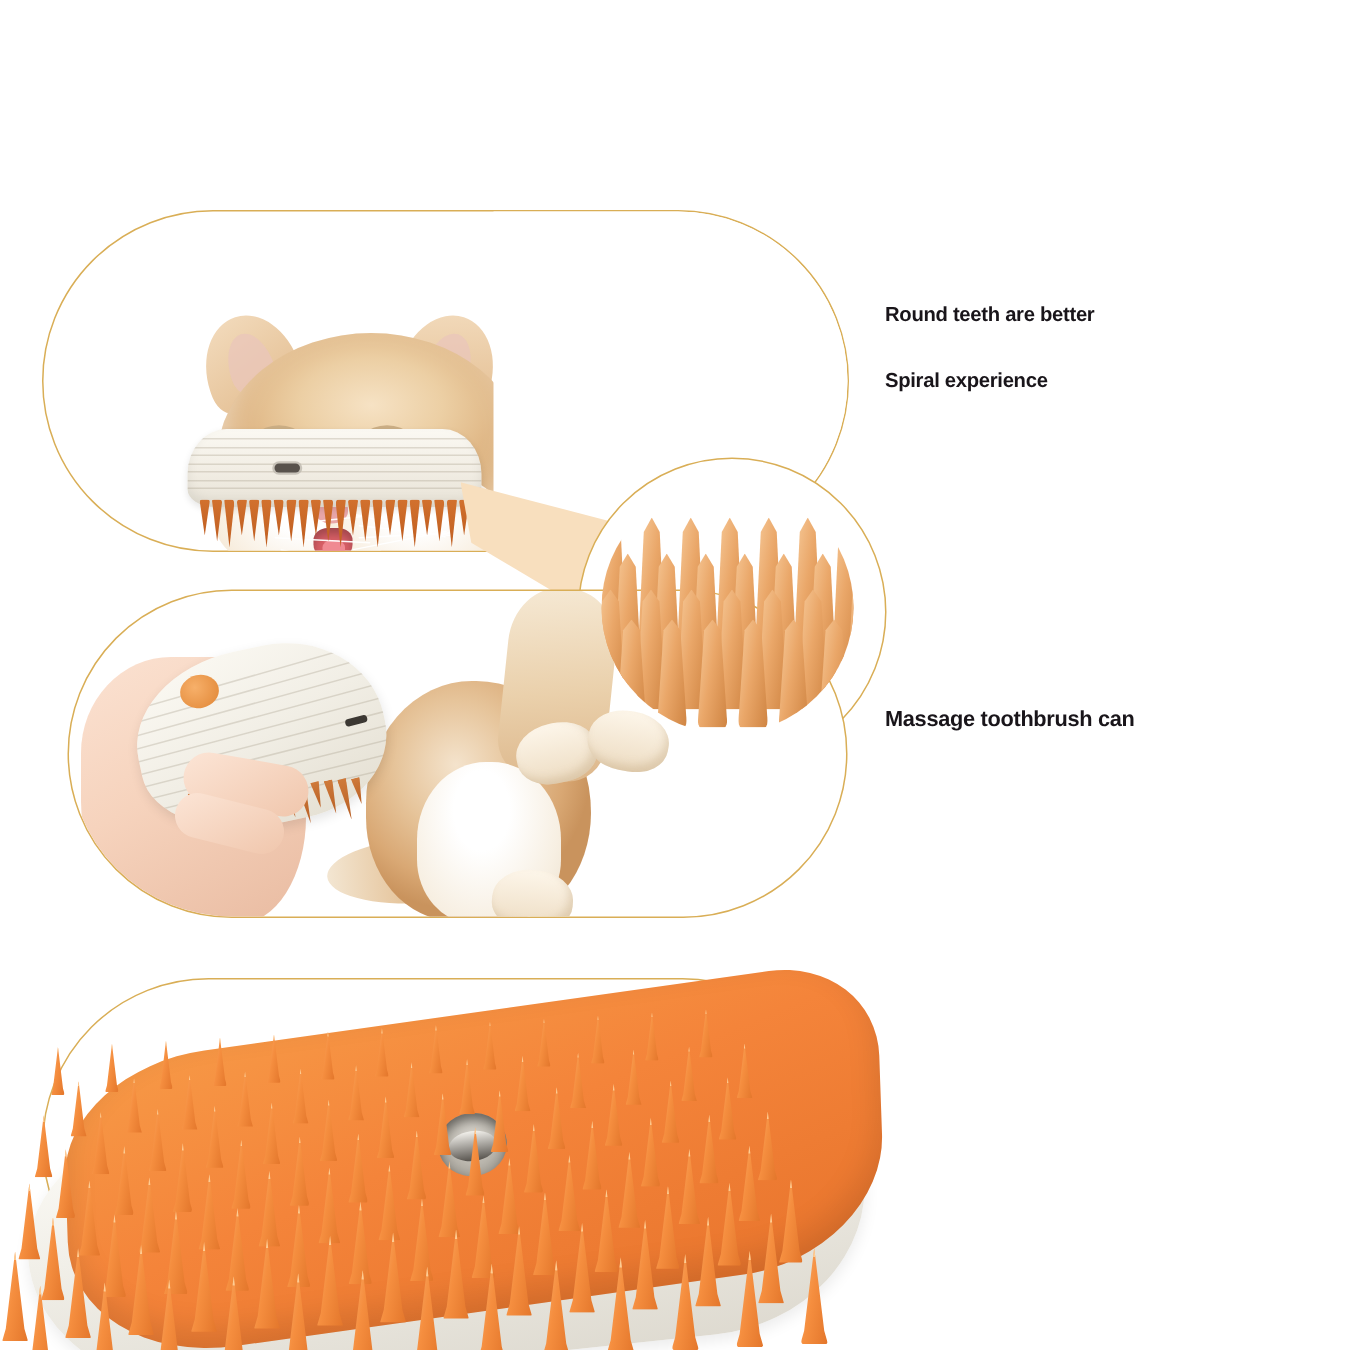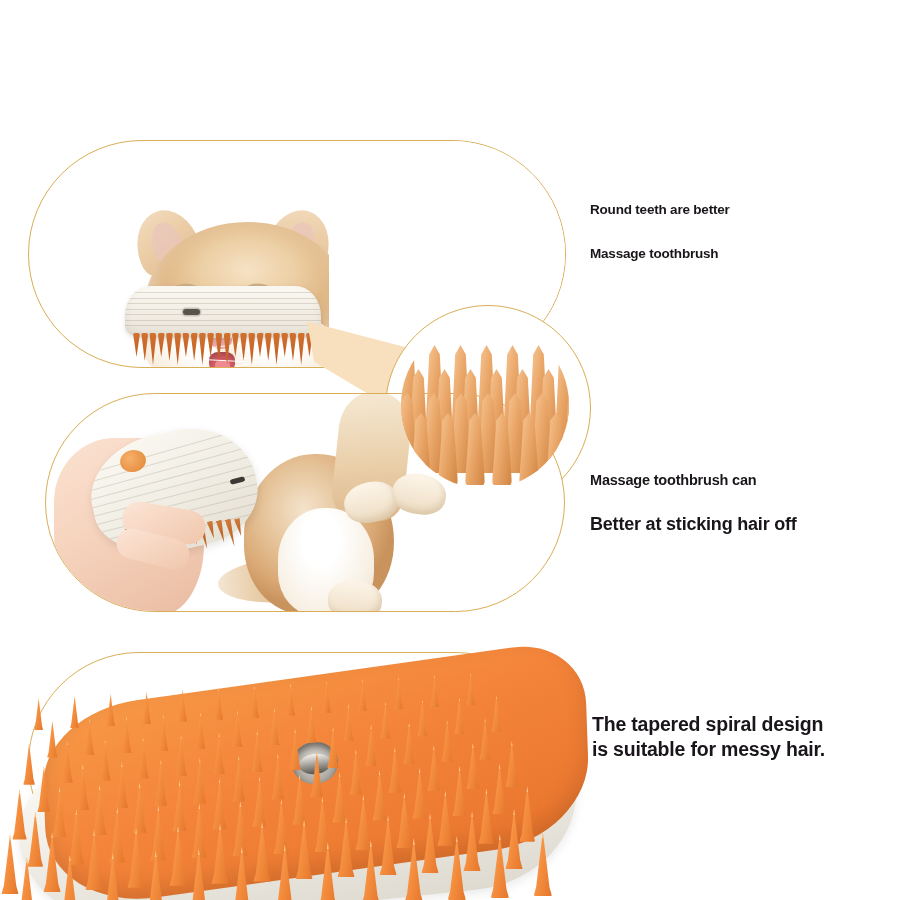--- a/index.html
+++ b/index.html
@@ -534,21 +534,21 @@
           <div style="position: absolute; left: 43px; top: 78px; width: 20px; height: 72px; z-index: 6; background: linear-gradient(100deg, rgb(247, 203, 155) 0%, rgb(234, 167, 105) 46%, rgb(207, 132, 66) 100%); clip-path: polygon(50% 0px, 78% 10%, 100% 100%, 0px 100%, 22% 10%); border-radius: 34% 34% 10% 10%;"></div>
           <div style="position: absolute; left: 70px; top: 78px; width: 20px; height: 72px; z-index: 6; background: linear-gradient(100deg, rgb(247, 203, 155) 0%, rgb(234, 167, 105) 46%, rgb(207, 132, 66) 100%); clip-path: polygon(50% 0px, 78% 10%, 100% 100%, 0px 100%, 22% 10%); border-radius: 34% 34% 10% 10%;"></div>
           <div style="position: absolute; left: 97px; top: 78px; width: 20px; height: 72px; z-index: 6; background: linear-gradient(100deg, rgb(247, 203, 155) 0%, rgb(234, 167, 105) 46%, rgb(207, 132, 66) 100%); clip-path: polygon(50% 0px, 78% 10%, 100% 100%, 0px 100%, 22% 10%); border-radius: 34% 34% 10% 10%;"></div>
           <div style="position: absolute; left: 124px; top: 78px; width: 20px; height: 72px; z-index: 6; background: linear-gradient(100deg, rgb(247, 203, 155) 0%, rgb(234, 167, 105) 46%, rgb(207, 132, 66) 100%); clip-path: polygon(50% 0px, 78% 10%, 100% 100%, 0px 100%, 22% 10%); border-radius: 34% 34% 10% 10%;"></div>
           <div style="position: absolute; left: 151px; top: 78px; width: 20px; height: 72px; z-index: 6; background: linear-gradient(100deg, rgb(247, 203, 155) 0%, rgb(234, 167, 105) 46%, rgb(207, 132, 66) 100%); clip-path: polygon(50% 0px, 78% 10%, 100% 100%, 0px 100%, 22% 10%); border-radius: 34% 34% 10% 10%;"></div>
         </div>
     </div>
   </div>
 
   <div class="caption" id="cap1a">Round teeth are better</div>
-  <div class="caption" id="cap1b">Massage toothbrush</div>
+  <div class="caption" id="cap1b">Spiral experience</div>
 
   <div class="panel" id="panel2">
     <div class="panel-clip">
 
       <div class="cat2">
         <div class="cat2-tail"></div>
         <div class="cat2-body"></div>
         <div class="cat2-arm"></div>
         <div class="cat2-chest"></div>
         <div class="cat2-paw a"></div>
@@ -587,21 +587,20 @@
           <div class="b" style="left: 90px; top: 14px; height: 23px;"></div>
           <div class="b" style="left: 99px; top: 15.4px; height: 28px;"></div>
           <div class="b" style="left: 108px; top: 16.8px; height: 18px;"></div>
         </div>
       <div class="finger f2"></div>
       <div class="finger f3"></div>
     </div>
   </div>
 
   <div class="caption" id="cap2a">Massage toothbrush can</div>
-  <div class="caption" id="cap2b">Better at sticking hair off</div>
 
   <div class="panel" id="panel3"></div>
   <div class="head3-wrap">
     <div class="head3-base"></div>
     <div class="head3-pad"></div>
     <div id="spikes3">
         <div class="spike" style="left: 34px; top: 58px; width: 9.3px; height: 32.24px; z-index: 100;"></div>
         <div class="spike" style="left: 70px; top: 55.9px; width: 9.3px; height: 32.24px; z-index: 101;"></div>
         <div class="spike" style="left: 106px; top: 53.8px; width: 9.3px; height: 32.24px; z-index: 100;"></div>
         <div class="spike" style="left: 142px; top: 51.7px; width: 9.3px; height: 32.24px; z-index: 101;"></div>
@@ -702,16 +701,14 @@
         <div class="spike" style="left: 318.5px; top: 202.3px; width: 18.6px; height: 64.48px; z-index: 115;"></div>
         <div class="spike" style="left: 361.5px; top: 200.2px; width: 18.6px; height: 64.48px; z-index: 114;"></div>
         <div class="spike" style="left: 404.5px; top: 198.1px; width: 18.6px; height: 64.48px; z-index: 115;"></div>
         <div class="spike" style="left: 447.5px; top: 196px; width: 18.6px; height: 64.48px; z-index: 114;"></div>
         <div class="spike" style="left: 490.5px; top: 193.9px; width: 18.6px; height: 64.48px; z-index: 115;"></div>
         <div class="spike" style="left: 533.5px; top: 191.8px; width: 18.6px; height: 64.48px; z-index: 114;"></div>
       </div>
   </div>
   <div class="hole3"></div>
 
-  <div class="caption" id="cap3a">The tapered spiral design
-is suitable for messy hair.</div>
 
 </div>
 
 </body></html>

